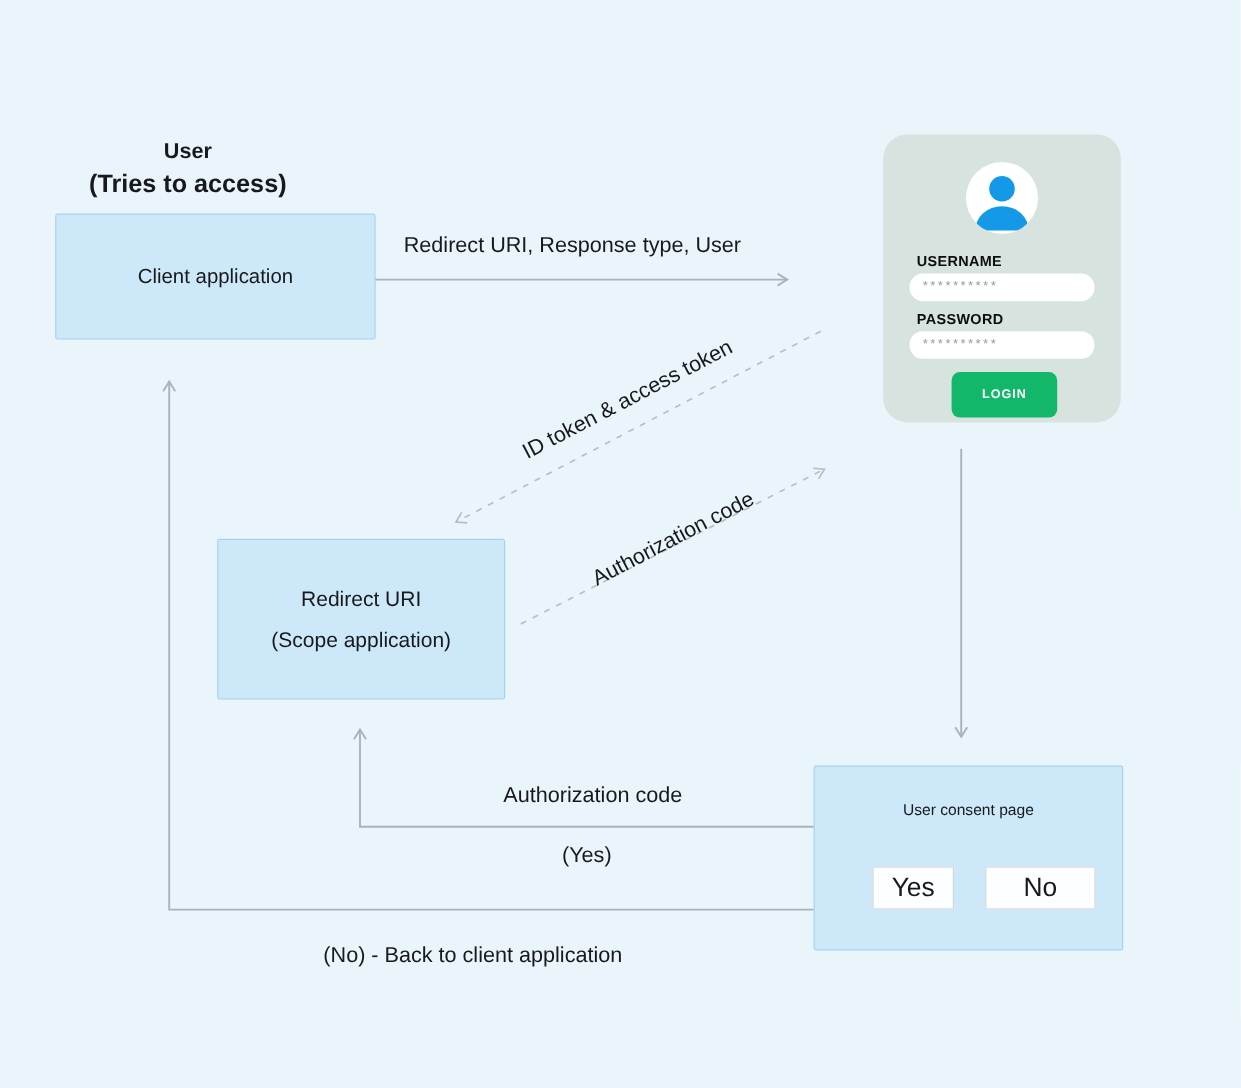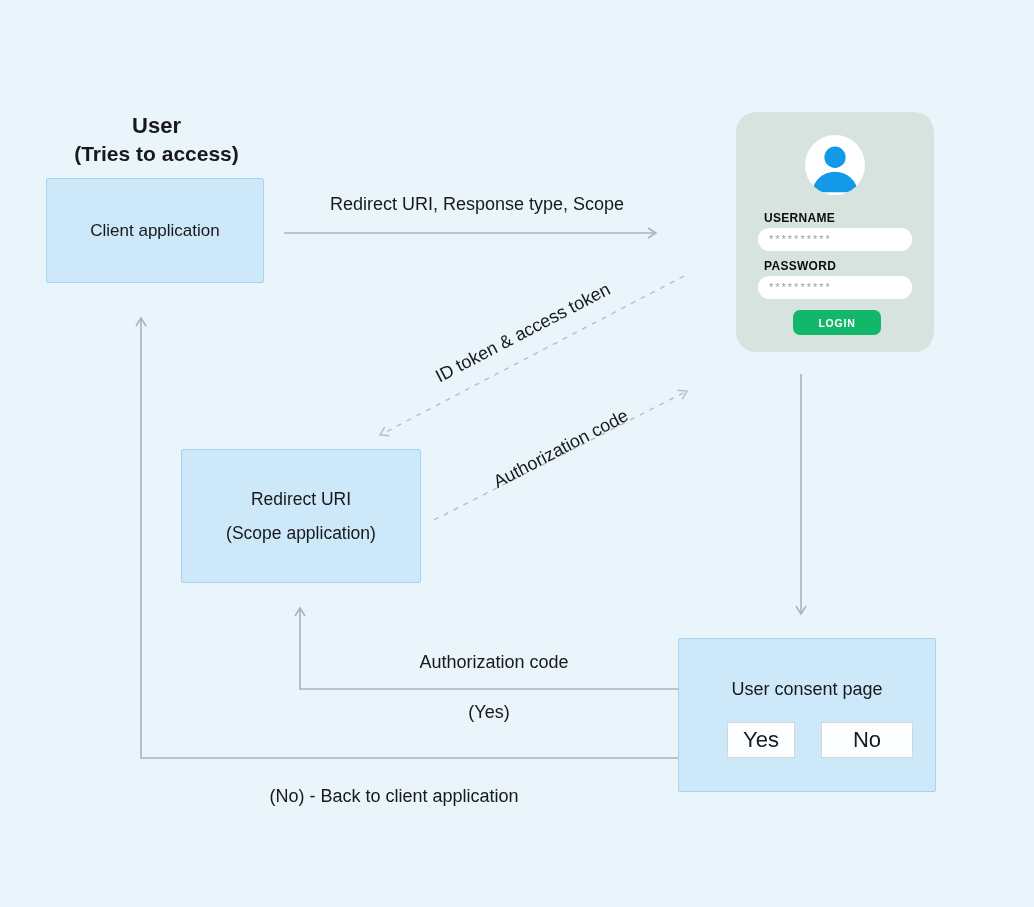--- a/index.html
+++ b/index.html
@@ -12,29 +12,29 @@
   body{font-family:"Liberation Sans",sans-serif;color:var(--text)}
   .stage{position:relative;width:1034px;height:907px;background:var(--page-bg);overflow:hidden}
   .abs{position:absolute}
   svg.layer{position:absolute;inset:0;width:1034px;height:907px}
   .arrow{stroke:var(--arrow);stroke-width:1.6;fill:none}
   .arrow.dashed{stroke:var(--arrow-dashed);stroke-width:1.4;stroke-dasharray:5 6}
   .mk-solid{stroke:var(--arrow)}
   .mk-dash{stroke:var(--arrow-dashed)}
 
   .heading{left:46px;top:112px;width:221px;text-align:center;font-weight:700;font-size:21px;line-height:28px}
-  .heading .l1{font-size:22px}
+  .heading .l1{font-size:18px}
 
   .bluebox{background:var(--box-fill);border:1.5px solid var(--box-border);border-radius:2px;
            display:flex;flex-direction:column;align-items:center;justify-content:center;
            font-size:17px;text-align:center}
-  .client-box{left:46px;top:178px;width:218px;height:105px}
+  .client-box{left:46px;top:178px;width:267px;height:105px}
   .redirect-box{left:181px;top:449px;width:240px;height:134px;line-height:34px;font-size:17.5px}
   .consent-box{left:678px;top:638px;width:258px;height:154px;justify-content:flex-start}
-  .consent-title{margin-top:40px;font-size:18px}
+  .consent-title{margin-top:28px;font-size:13px}
   .consent-btn{position:absolute;top:83px;height:36px;background:#fdfeff;border:1px solid var(--btn-border);
                display:flex;align-items:center;justify-content:center;font-size:22px;cursor:pointer}
   .btn-yes{left:48px;width:68px}
   .btn-no{left:142px;width:92px}
 
   .flow-label{white-space:nowrap;font-size:18px}
   .lbl-request{left:477px;top:194px;transform:translateX(-50%)}
   .lbl-idtoken{left:523px;top:333px;transform:translate(-50%,-50%) rotate(-27.5deg)}
   .lbl-authdiag{left:561px;top:449px;transform:translate(-50%,-50%) rotate(-27.5deg)}
   .lbl-yes{left:494px;top:652px;transform:translateX(-50%)}
@@ -43,21 +43,21 @@
 
   .login-card{left:736px;top:112px;width:198px;height:240px;background:var(--card-fill);border-radius:20px}
   .avatar{position:absolute;left:68px;top:22px;width:62px;height:62px}
   .field-label{position:absolute;left:28px;font-size:12px;font-weight:700;letter-spacing:.3px;color:#0b0d0e}
   .lbl-username{top:99px}
   .lbl-password{top:147px}
   .field{position:absolute;left:22px;width:154px;height:23px;background:var(--input-bg);border-radius:11px;
          font-size:11px;letter-spacing:2px;color:var(--muted);line-height:23px;padding-left:11px;overflow:hidden}
   .f-user{top:116px}
   .f-pass{top:164px}
-  .login-btn{position:absolute;left:57px;top:198px;width:88px;height:25px;background:var(--green);
+  .login-btn{position:absolute;left:57px;top:198px;width:88px;height:38px;background:var(--green);
              border:none;border-radius:7px;color:#fff;font-weight:700;font-size:10.5px;letter-spacing:.8px;
              display:flex;align-items:center;justify-content:center;cursor:pointer;
              font-family:"Liberation Sans",sans-serif}
 </style>
 </head>
 <body>
 
 <div class="stage">
 
   <svg class="layer">
@@ -79,21 +79,21 @@
 
   <div class="abs heading">
     <div class="l1">User</div>
     <div class="l2">(Tries to access)</div>
   </div>
 
   <div class="abs bluebox client-box">
     <span>Client application</span>
   </div>
 
-  <div class="abs flow-label lbl-request">Redirect URI, Response type, Scope</div>
+  <div class="abs flow-label lbl-request">Redirect URI, Response type, User</div>
   <div class="abs flow-label lbl-idtoken">ID token &amp; access token</div>
   <div class="abs flow-label lbl-authdiag">Authorization code</div>
   <div class="abs flow-label lbl-yes">Authorization code</div>
   <div class="abs flow-label lbl-yessub">(Yes)</div>
   <div class="abs flow-label lbl-no">(No) - Back to client application</div>
 
   <div class="abs login-card">
     <div class="avatar">
       <svg viewBox="0 0 64 64" width="62" height="62">
         <defs>

